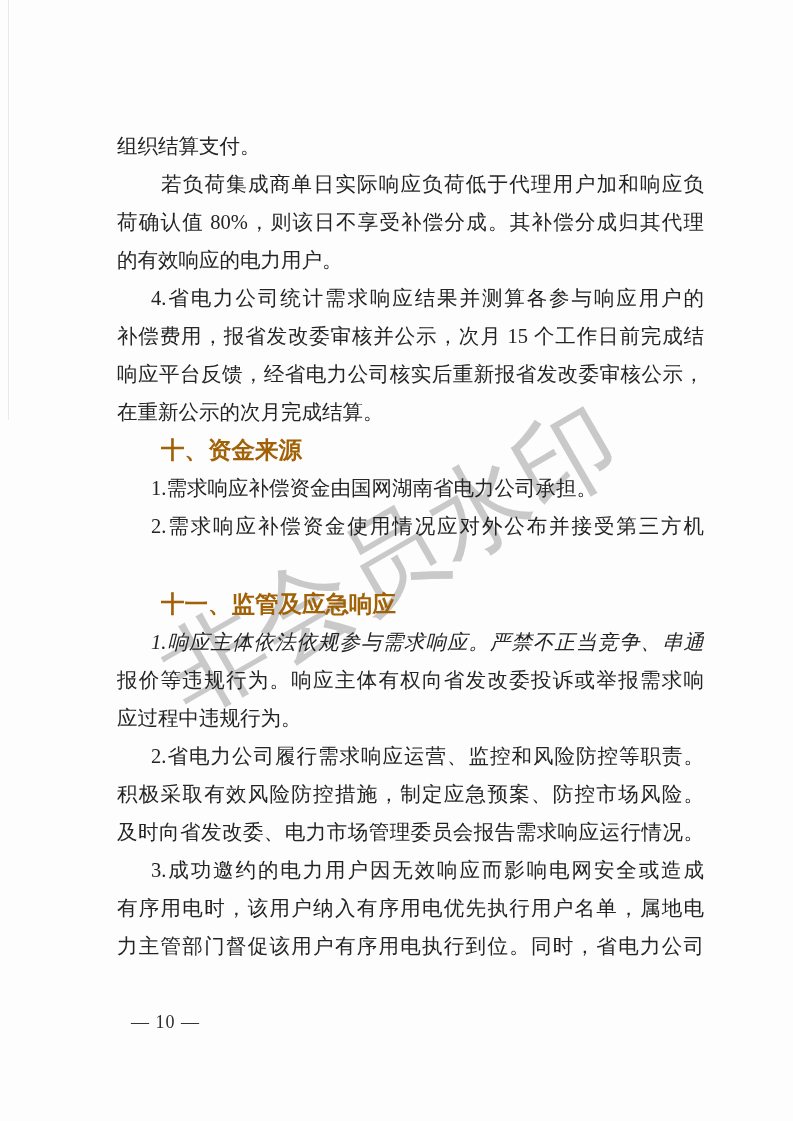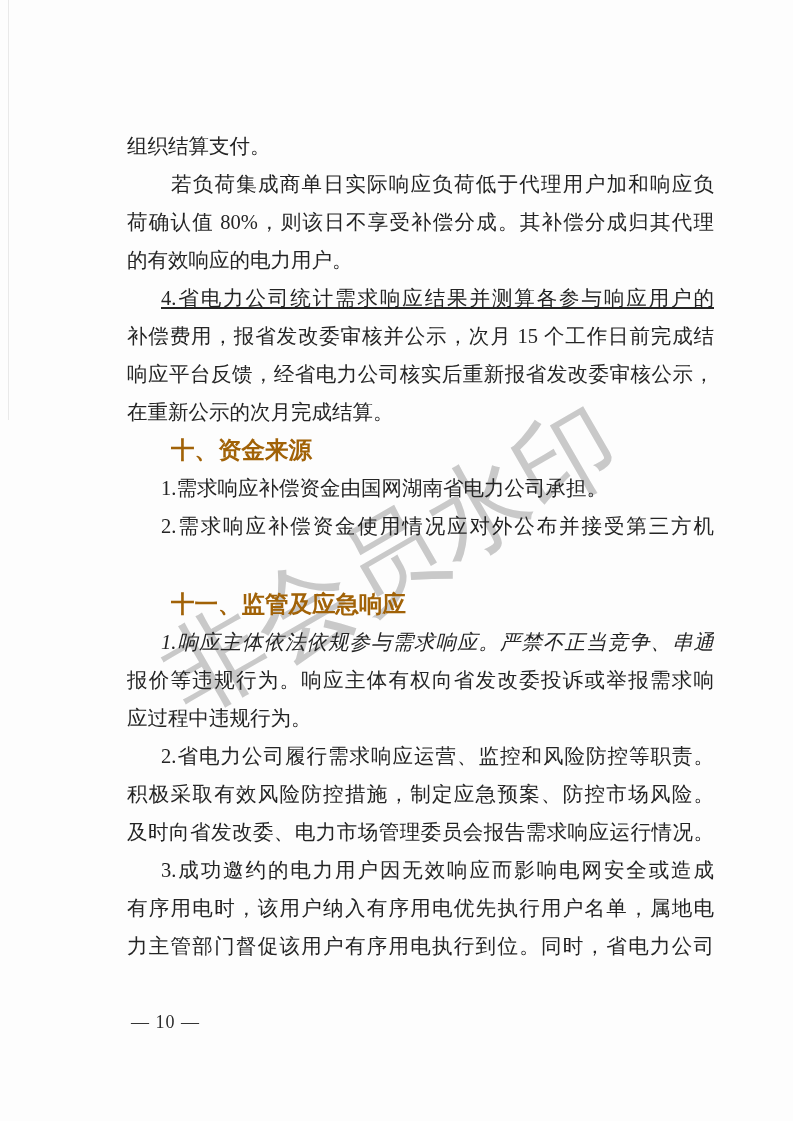--- a/index.html
+++ b/index.html
@@ -36,21 +36,21 @@
     font-size: 100px;
     letter-spacing: 1px;
     color: #c9c9c9;
     white-space: nowrap;
     z-index: 1;
     font-family: "Liberation Serif", "DejaVu Serif", serif;
     user-select: none;
   }
   .text-block {
     position: absolute;
-    left: 127px;
+    left: 117px;
     top: 127px;
     width: 587px;
     z-index: 2;
   }
   .line {
     height: 38px;
     line-height: 38px;
     font-size: 20.5px;
     color: #242424;
     text-align: justify;
@@ -86,21 +86,21 @@
 <div class="page">
   <div class="edge-artifact"></div>
 
   <div class="watermark">非会员水印</div>
 
   <div class="text-block">
       <div class="line">组织结算支付。</div>
       <div class="line just" style="padding-left: 44px;">若负荷集成商单日实际响应负荷低于代理用户加和响应负</div>
       <div class="line just">荷确认值 80%，则该日不享受补偿分成。其补偿分成归其代理</div>
       <div class="line">的有效响应的电力用户。</div>
-      <div class="line just" style="padding-left: 34px; text-decoration: underline;">4.省电力公司统计需求响应结果并测算各参与响应用户的</div>
+      <div class="line just" style="padding-left: 34px;">4.省电力公司统计需求响应结果并测算各参与响应用户的</div>
       <div class="line just">补偿费用，报省发改委审核并公示，次月 15 个工作日前完成结</div>
       <div class="line just">响应平台反馈，经省电力公司核实后重新报省发改委审核公示，</div>
       <div class="line">在重新公示的次月完成结算。</div>
       <div class="line heading" style="padding-left: 44px;">十、资金来源</div>
       <div class="line" style="padding-left: 34px;">1.需求响应补偿资金由国网湖南省电力公司承担。</div>
       <div class="line just" style="padding-left: 34px;">2.需求响应补偿资金使用情况应对外公布并接受第三方机</div>
       <div class="line heading" style="padding-left: 44px; margin-top: 40px;">十一、监管及应急响应</div>
       <div class="line just" style="padding-left: 34px; font-style: italic;">1.响应主体依法依规参与需求响应。严禁不正当竞争、串通</div>
       <div class="line just">报价等违规行为。响应主体有权向省发改委投诉或举报需求响</div>
       <div class="line">应过程中违规行为。</div>

